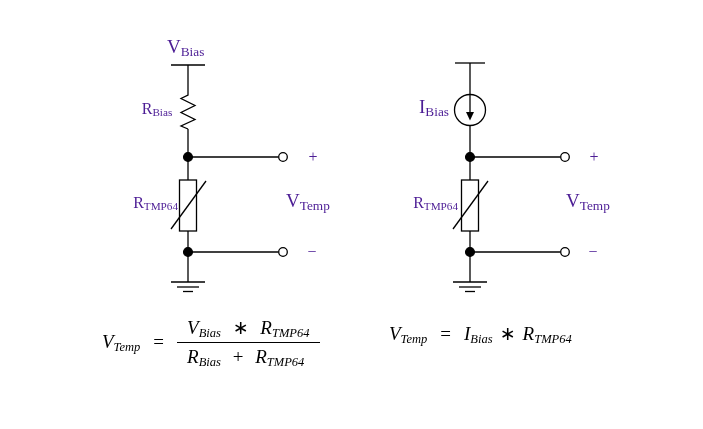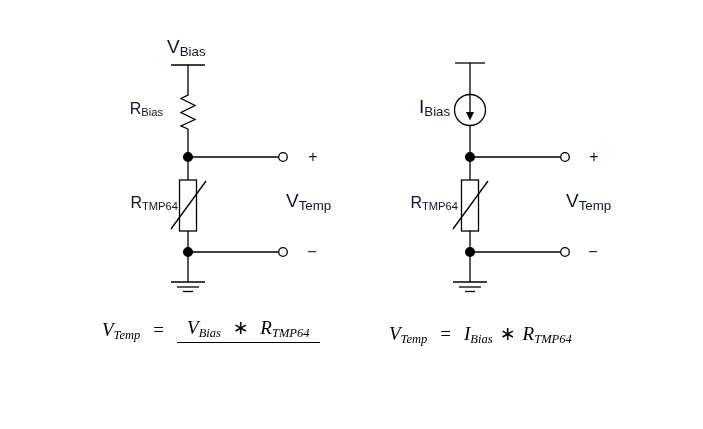--- a/index.html
+++ b/index.html
@@ -15,35 +15,35 @@
     overflow: hidden;
   }
   .schematic {
     position: absolute;
     left: 0;
     top: 0;
   }
   
   .lbl {
     position: absolute;
-    font-family: Liberation Sans, sans-serif;
-    color: #0f172a;
+    font-family: Liberation Serif, serif;
+    color: #4c1d95;
     white-space: nowrap;
     line-height: 1;
   }
   .lbl sub {
     font-size: 0.70em;
     line-height: 0;
     vertical-align: -0.22em;
   }
   .lbl-big   { font-size: 19px; }
   .lbl-med   { font-size: 16px; }
   .lbl-sign  { font-size: 16px; width: 16px; text-align: center; }
   .lbl-vbias        { left: 167px; top: 37px; }
-  .lbl-rbias        { left: 105px; top: 101px; width: 58px; text-align: right; }
+  .lbl-rbias        { left: 128px; top: 101px; width: 58px; text-align: center; }
   .lbl-rtmp-left    { left: 106px; top: 195px; width: 72px; text-align: right; }
   .lbl-vtemp-left   { left: 286px; top: 191px; }
   .lbl-plus-left    { left: 305px; top: 149px; }
   .lbl-minus-left   { left: 304px; top: 244px; }
   .lbl-ibias        { left: 419px; top: 97px; }
   .lbl-rtmp-right   { left: 388px; top: 195px; width: 70px; text-align: right; }
   .lbl-vtemp-right  { left: 566px; top: 191px; }
   .lbl-plus-right   { left: 586px; top: 149px; }
   .lbl-minus-right  { left: 585px; top: 244px; }
   
@@ -168,20 +168,25 @@
     <span class="mvar">
       <span>V</span><sub>Temp</sub>
     </span>
     <span class="eq">=</span>
     <span class="frac">
       <span class="num">
         <span class="mvar"><span>V</span><sub>Bias</sub></span>
         <span class="mop">∗</span>
         <span class="mvar"><span>R</span><sub>TMP64</sub></span>
       </span>
+      <span class="den">
+        <span class="mvar"><span>R</span><sub>Bias</sub></span>
+        <span class="mop">+</span>
+        <span class="mvar"><span>R</span><sub>TMP64</sub></span>
+      </span>
     </span>
   </div>
 
   <div class="formula formula-right">
     <span class="mvar">
       <span>V</span><sub>Temp</sub>
     </span>
     <span class="eq">=</span>
     <span class="mvar">
       <span>I</span><sub>Bias</sub>

